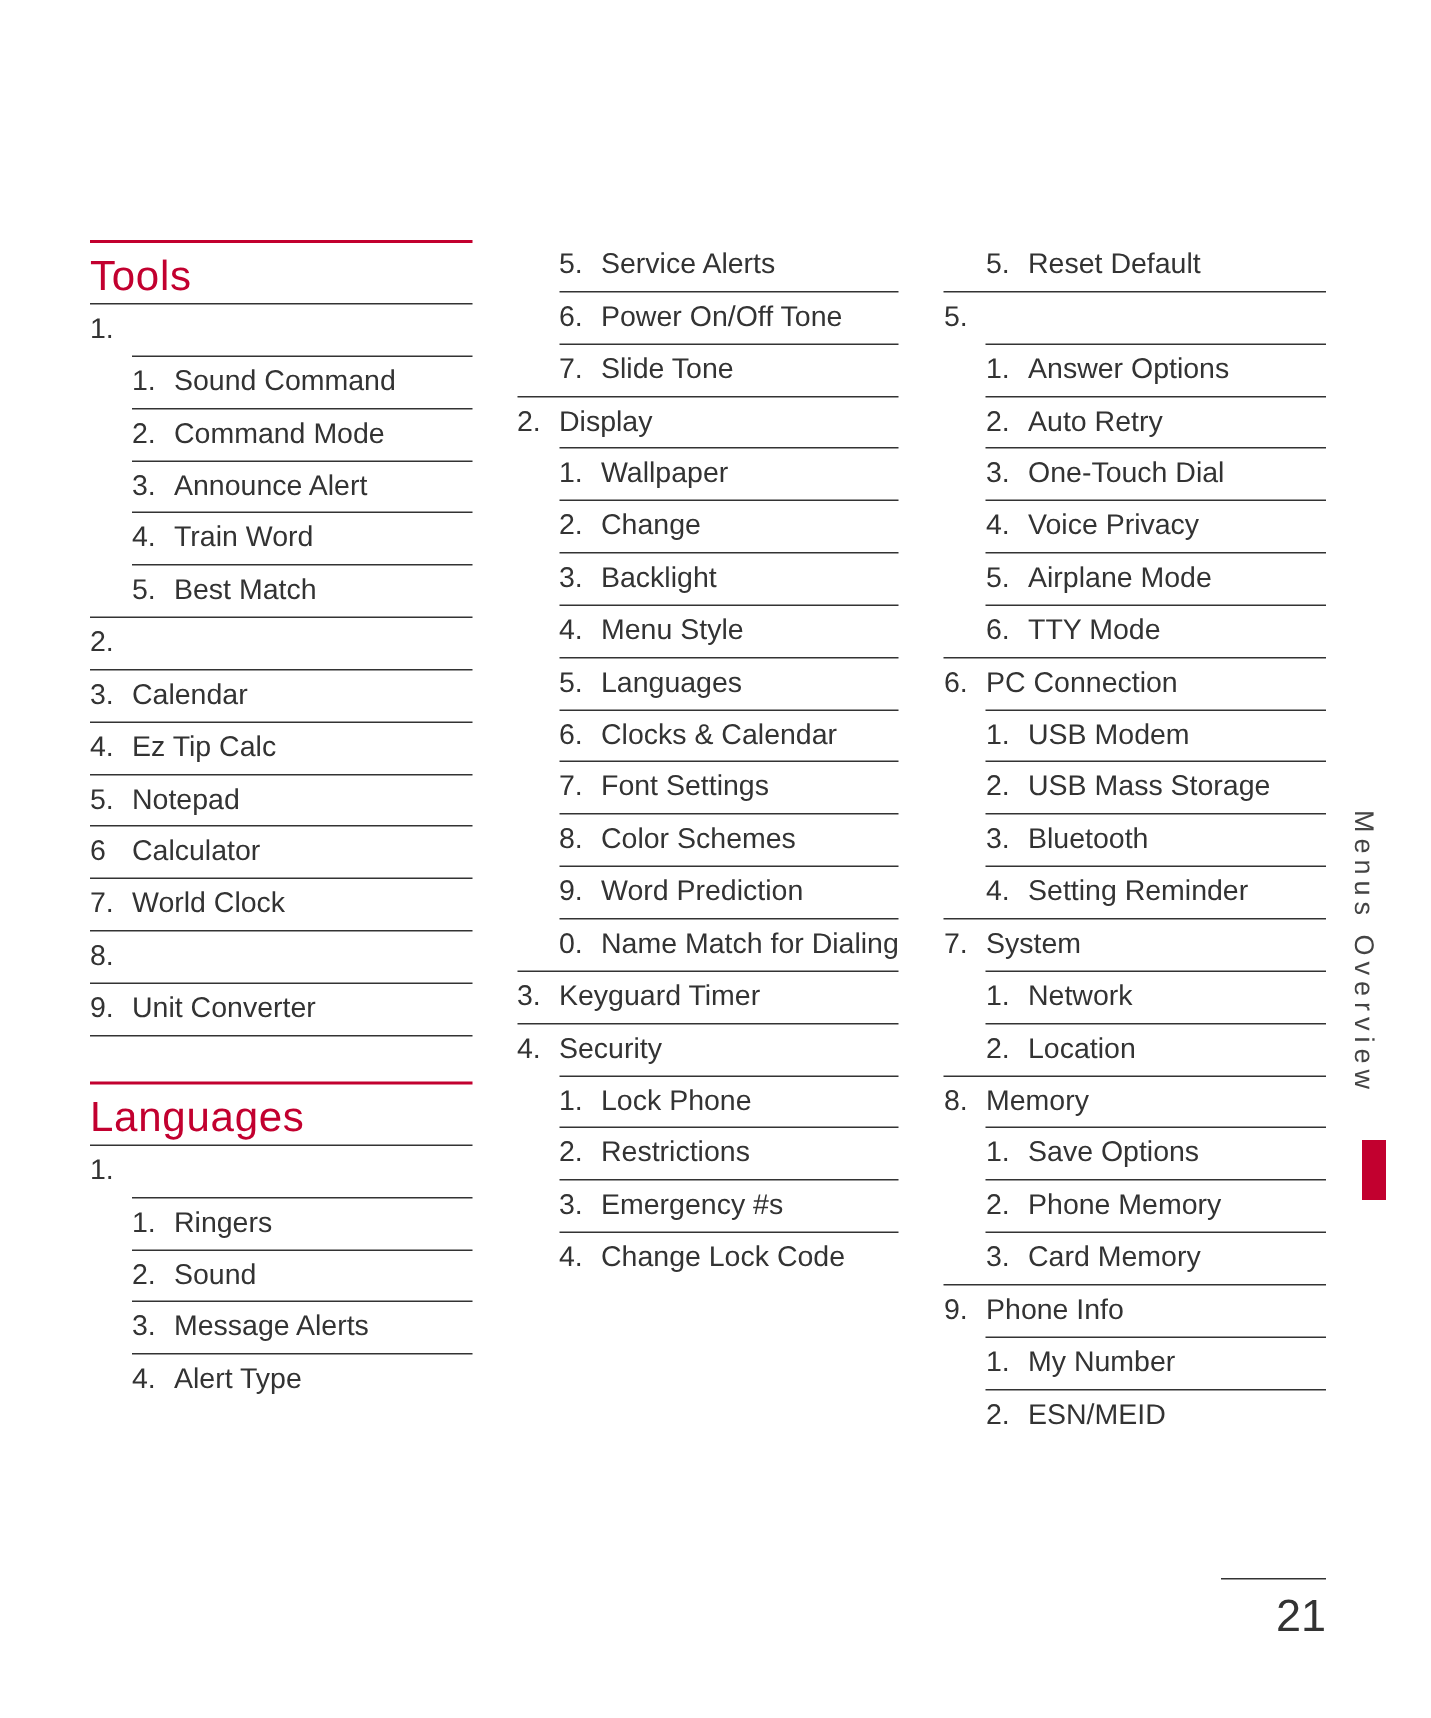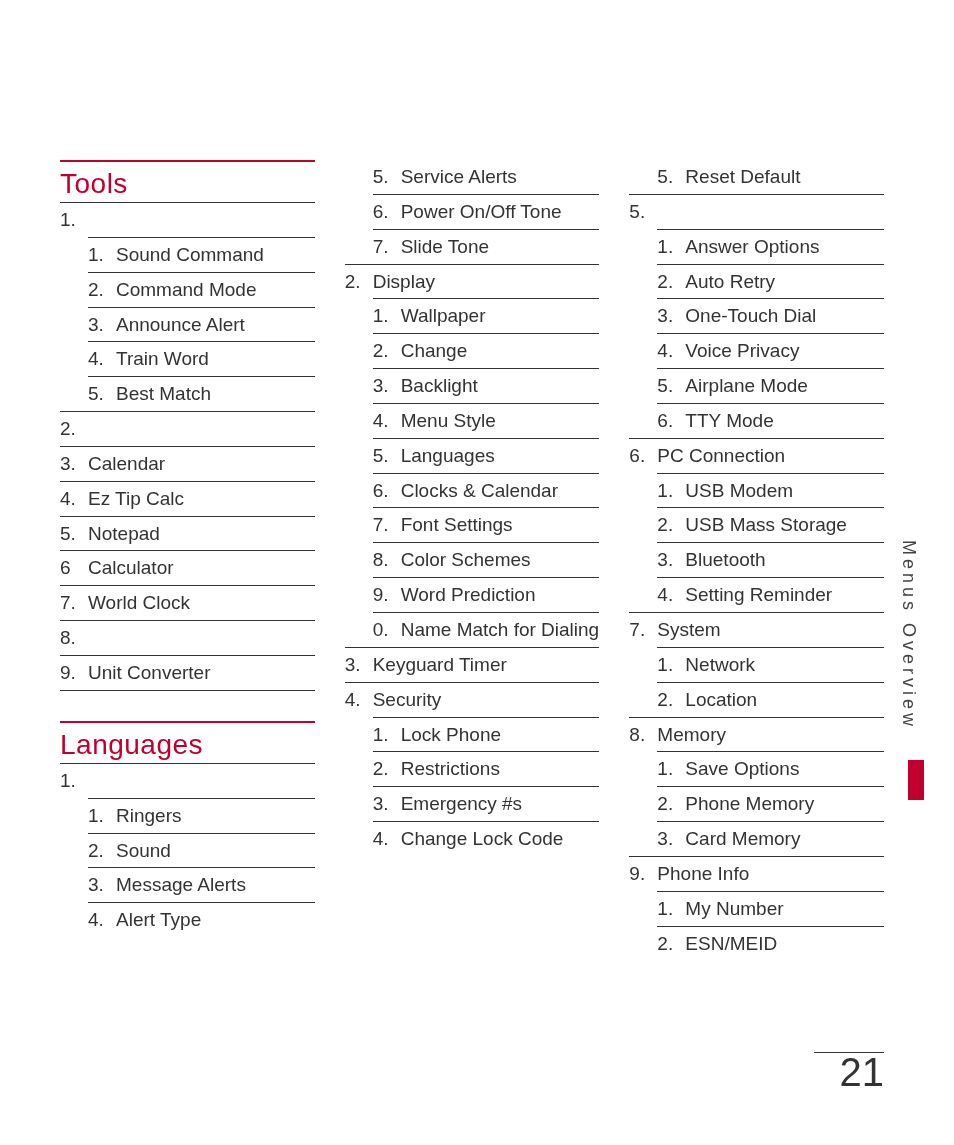--- a/index.html
+++ b/index.html
@@ -77,21 +77,21 @@
     right: 30px;
     top: 760px;
     width: 16px;
     height: 40px;
     background: #c2002f;
   }
   .page-number {
     position: absolute;
     right: 70px;
     bottom: 50px;
-    font-size: 40px;
+    font-size: 30px;
     color: #333;
   }
   .page-number-rule {
     position: absolute;
     right: 70px;
     bottom: 92px;
     width: 70px;
     border-top: 1px solid #333;
   }
 </style>

